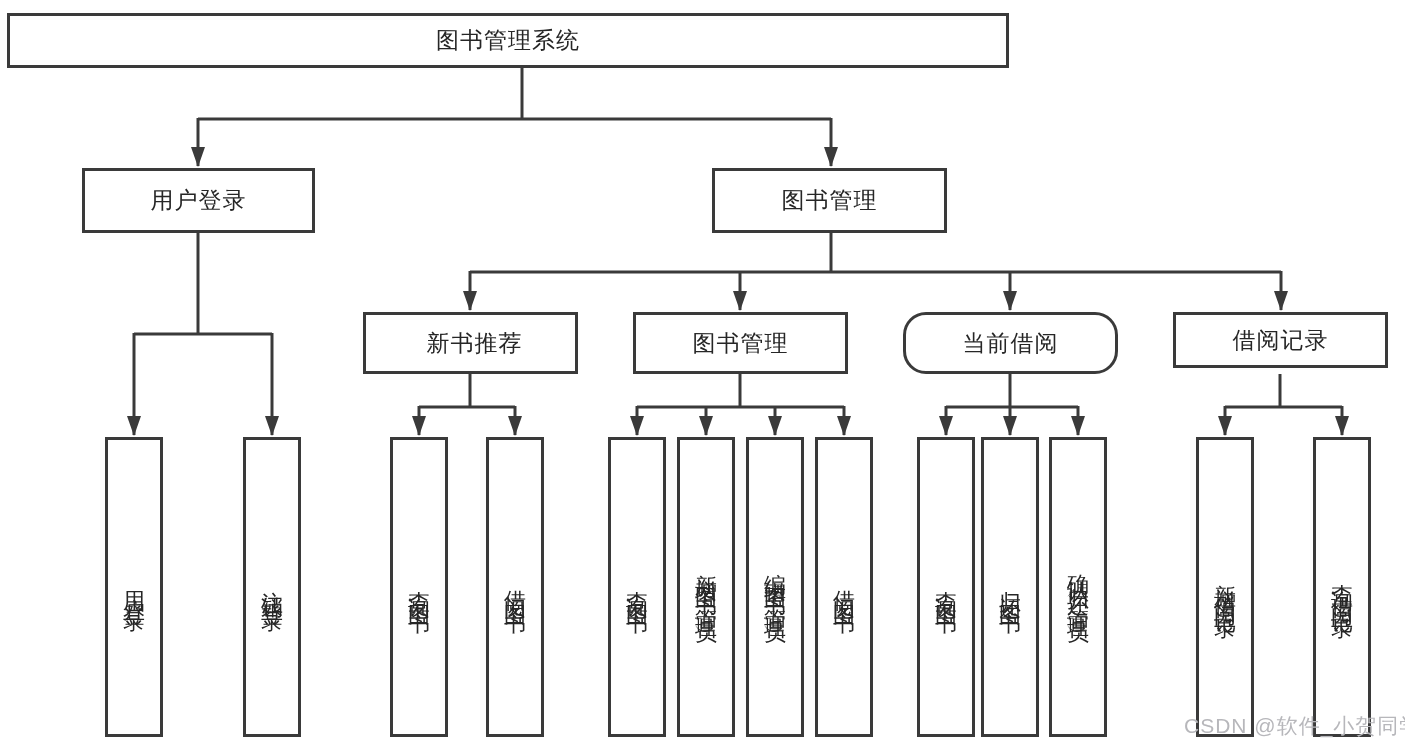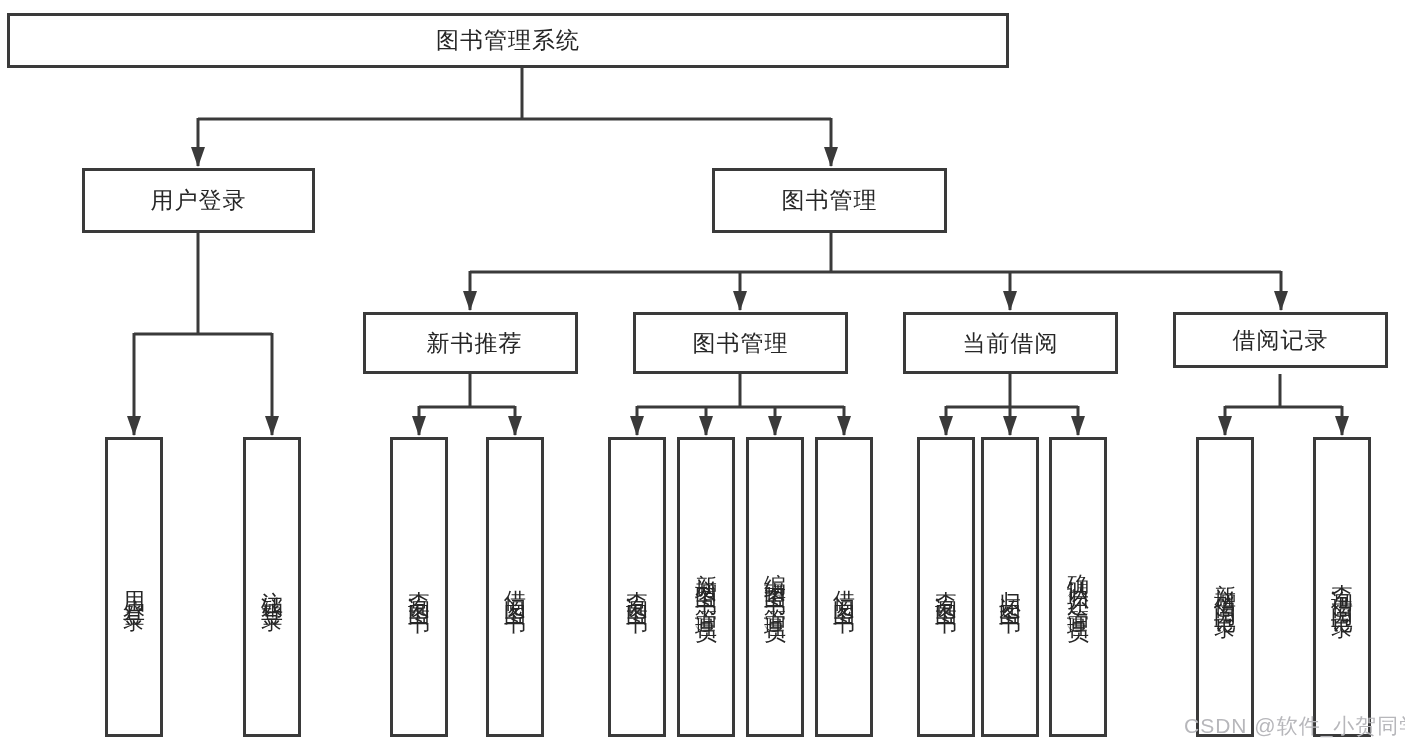--- a/index.html
+++ b/index.html
@@ -111,21 +111,21 @@
   <div class="node" style="left:712px;top:168px;width:235px;height:65px;">
     <span class="h-label">图书管理</span>
   </div>
 
   <div class="node" style="left:363px;top:312px;width:215px;height:62px;padding-left:8px;">
     <span class="h-label">新书推荐</span>
   </div>
   <div class="node" style="left:633px;top:312px;width:215px;height:62px;">
     <span class="h-label">图书管理</span>
   </div>
-  <div class="node" style="left:903px;top:312px;width:215px;height:62px;">
+  <div class="node" style="left:903px;top:312px;width:215px;height:62px;border-radius:23px;">
     <span class="h-label">当前借阅</span>
   </div>
   <div class="node" style="left:1173px;top:312px;width:215px;height:56px;">
     <span class="h-label">借阅记录</span>
   </div>
 
   <div class="node leaf" style="left:105px;">
       <span class="vtext">用户登录</span>
     </div>
   <div class="node leaf" style="left:243px;">

